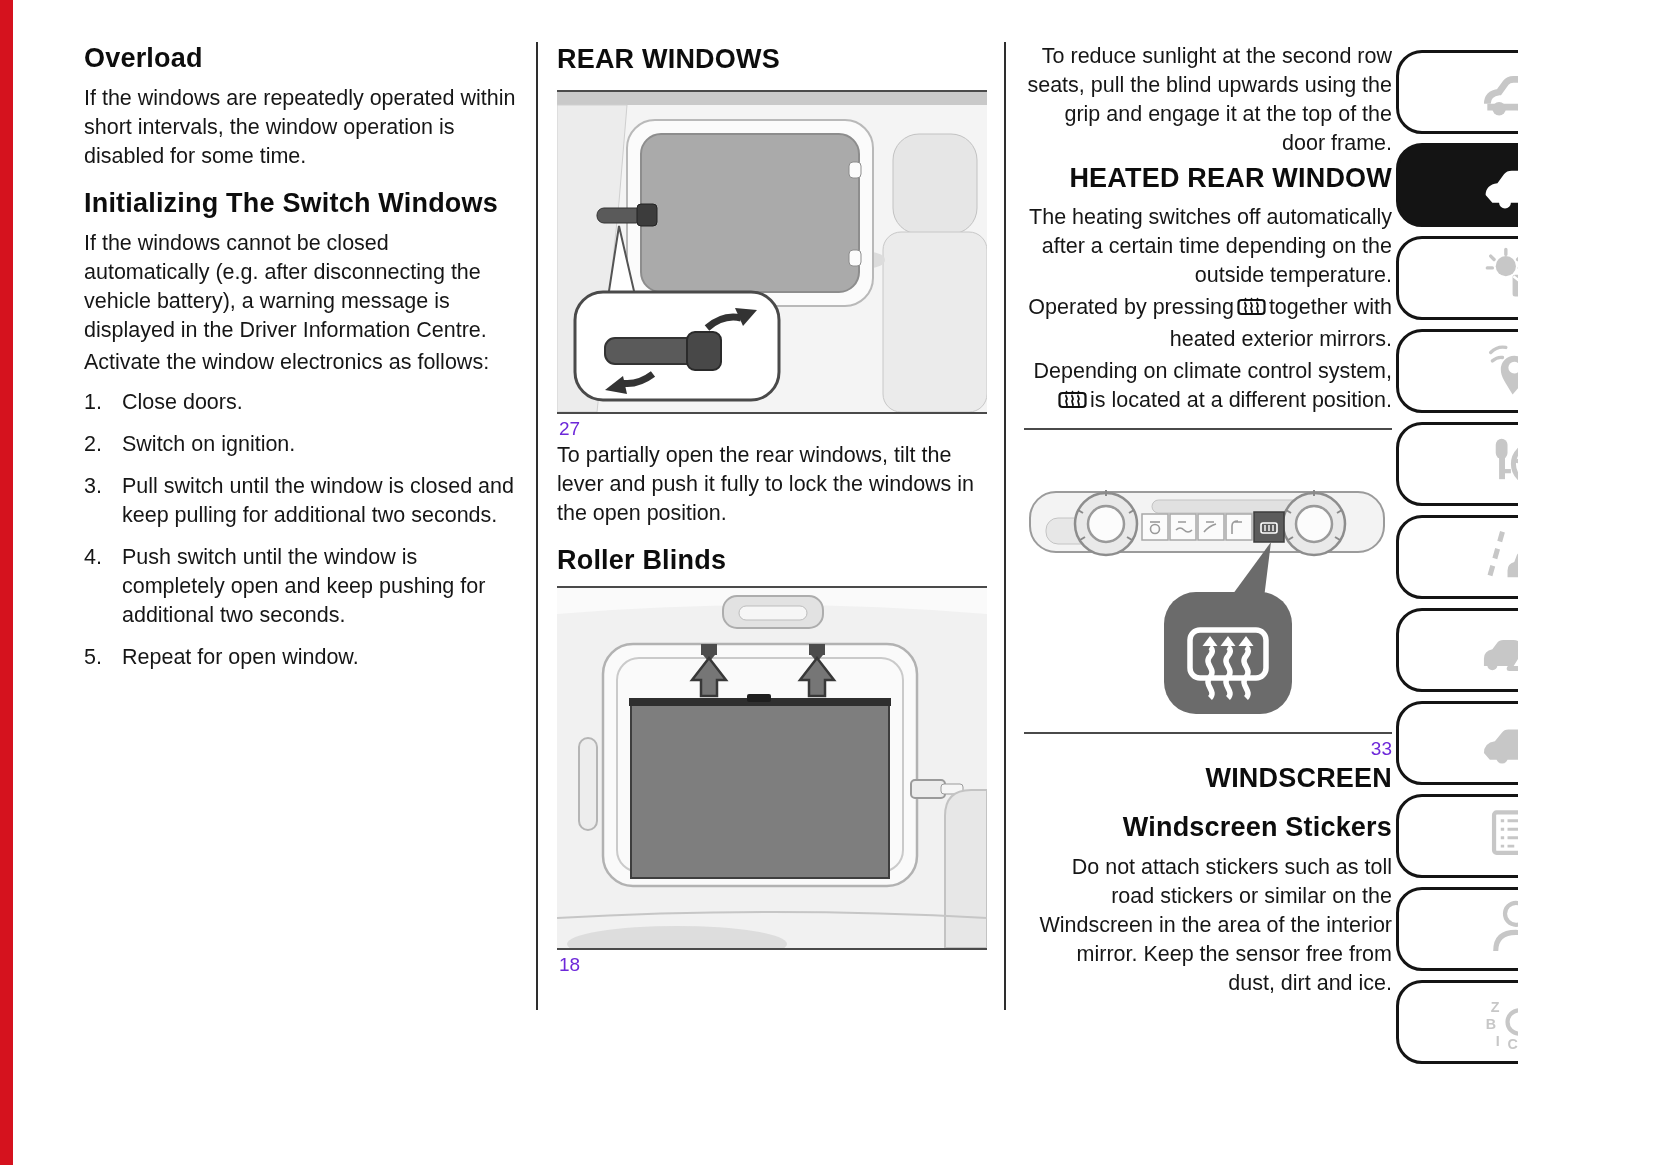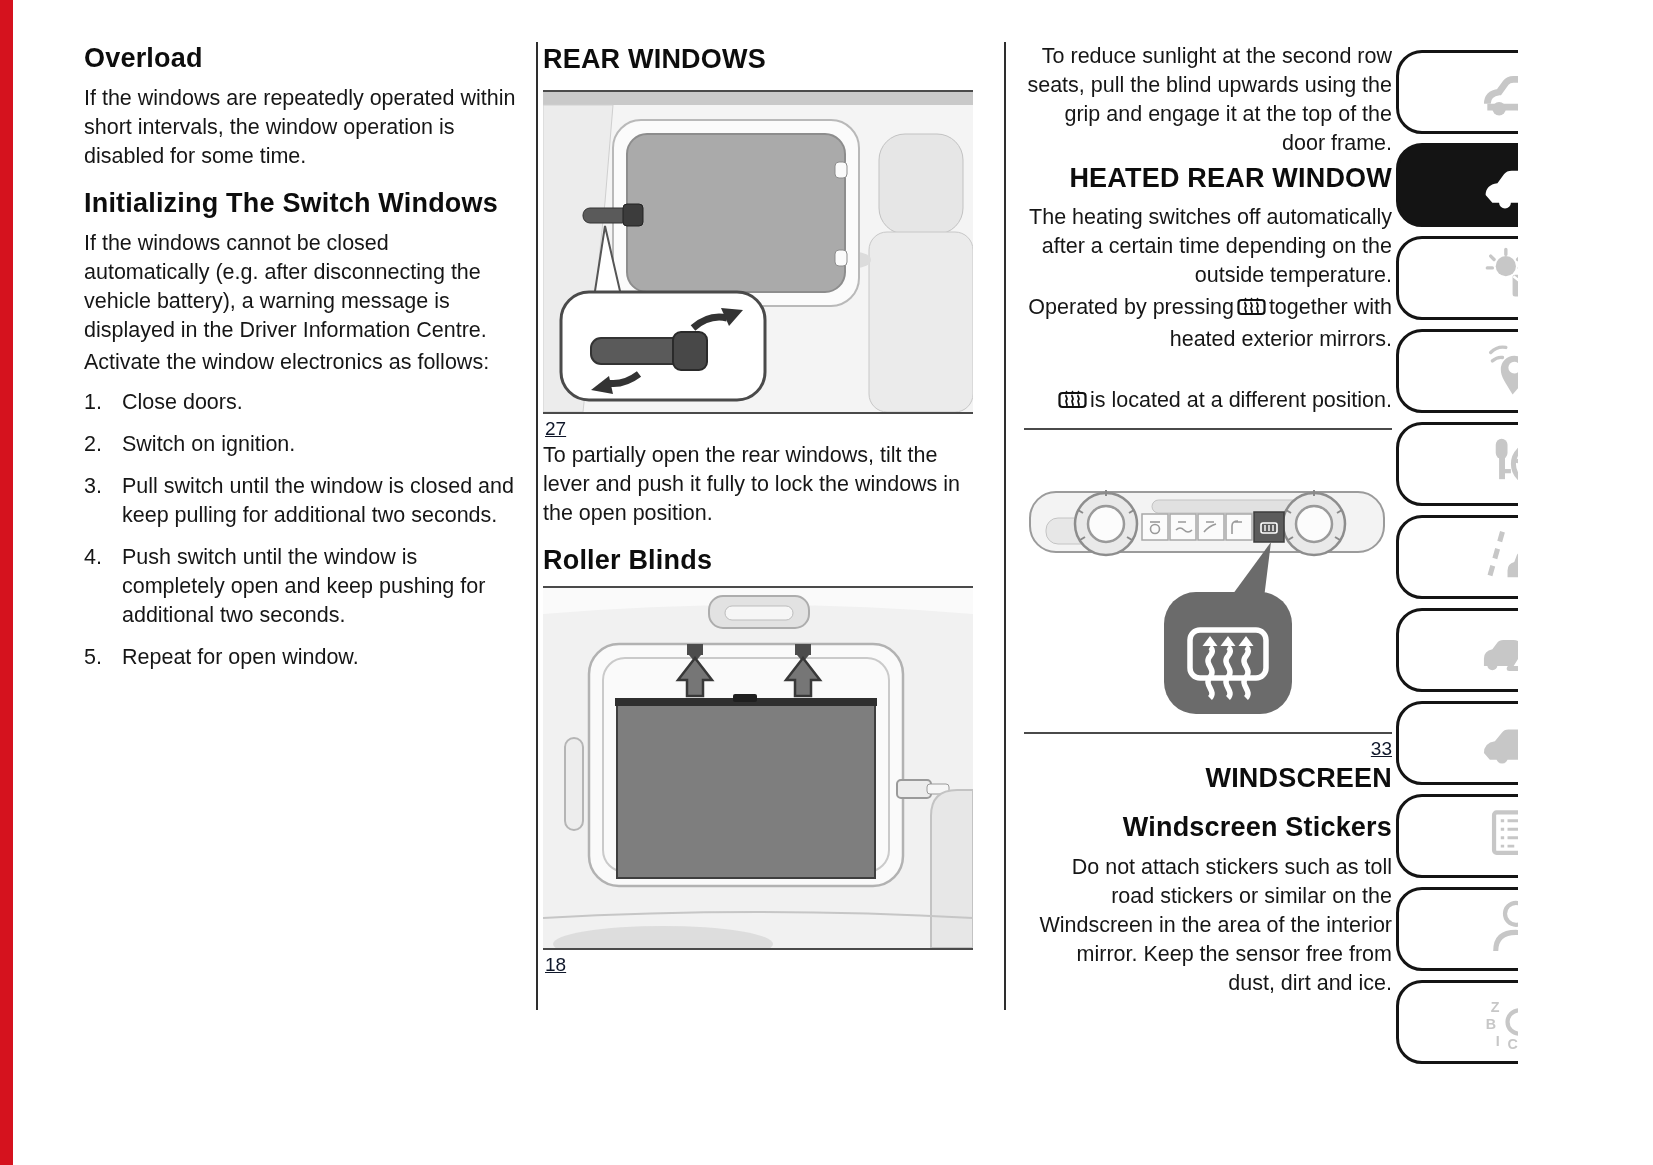--- a/index.html
+++ b/index.html
@@ -4,38 +4,38 @@
 <style>
   html,body{margin:0;padding:0;background:#fff;}
   .page{position:relative;width:1518px;height:1165px;background:#fff;overflow:hidden;
         font-family:"Liberation Sans","DejaVu Sans",sans-serif;color:#161616;}
   .red-edge{position:absolute;left:0;top:0;width:13px;height:1165px;background:#d5121e;}
   .vsep{position:absolute;top:42px;height:968px;width:2px;background:#2e2e2e;}
   .vsep.s1{left:536px;} .vsep.s2{left:1004px;}
 
   .col{position:absolute;top:42px;}
   .col-left{left:84px;width:432px;}
-  .col-mid{left:543px;width:430px;}
+  .col-mid{left:557px;width:430px;}
   .col-right{left:1024px;width:368px;text-align:right;}
 
   .col h2{font-size:27px;line-height:34px;font-weight:800;margin:0 0 8px 0;color:#0d0d0d;letter-spacing:.2px;}
   .col h3{font-size:27px;line-height:33px;font-weight:800;margin:16px 0 9px 0;color:#0d0d0d;letter-spacing:.2px;}
   .col h3.first,.col h2.first{margin-top:0;}
   .col p{font-size:21.5px;line-height:29px;margin:0 0 3px 0;}
 
   .steps{margin-top:11px;}
   .step{display:flex;margin-bottom:13px;}
   .step-num{width:38px;flex:none;font-size:21.5px;line-height:29px;}
   .step-text{font-size:21.5px;line-height:29px;}
 
   figure{margin:0;}
   .fig{margin-top:14px;}
   .fig-rule{height:2px;background:#4a4a4a;}
   .fig svg{display:block;background:#fff;}
-  figcaption{font-size:19px;line-height:24px;color:#0f172a;margin:3px 0 0 2px;text-decoration:underline;}
+  figcaption{font-size:19px;line-height:24px;color:#6d28d9;margin:3px 0 0 2px;}
   .fig.f28{margin-top:6px;}
   .fig.f29{margin-top:10px;}
   .after-fig{margin-top:22px;}
 
   .windscreen{margin-top:52px;}
 
   .inline-icon{display:inline-block;vertical-align:-3px;margin:0 3px;}
 
   .sidebar{position:absolute;left:1396px;top:50px;display:flex;flex-direction:column;gap:9px;}
   .tab{width:292px;height:84px;box-sizing:border-box;border:3px solid #141414;border-radius:26px;
@@ -158,21 +158,21 @@
     <p>The heating switches off automatically after a certain time depending on the outside temperature.</p>
     <p><span>Operated by pressing</span><span class="inline-icon"><svg width="29" height="21" viewBox="0 0 29 21">
             <rect x="1.5" y="4" width="26" height="14" rx="3" fill="none" stroke="#111" stroke-width="2.2"></rect>
             <path d="M8.5 17 c2,-2 -2,-4 0,-6 c2,-2 -2,-4 0,-5" fill="none" stroke="#111" stroke-width="1.8"></path>
             <path d="M8.5 1.5 l-2.6 3.4 h5.2 z" fill="#111"></path>
             <path d="M14.5 17 c2,-2 -2,-4 0,-6 c2,-2 -2,-4 0,-5" fill="none" stroke="#111" stroke-width="1.8"></path>
             <path d="M14.5 1.5 l-2.6 3.4 h5.2 z" fill="#111"></path>
             <path d="M20.5 17 c2,-2 -2,-4 0,-6 c2,-2 -2,-4 0,-5" fill="none" stroke="#111" stroke-width="1.8"></path>
             <path d="M20.5 1.5 l-2.6 3.4 h5.2 z" fill="#111"></path>
           </svg></span><span>together with heated exterior mirrors.</span></p>
-    <p><br><span class="inline-icon"><svg width="29" height="21" viewBox="0 0 29 21">
+    <p><span>Depending on climate control system,</span><br><span class="inline-icon"><svg width="29" height="21" viewBox="0 0 29 21">
             <rect x="1.5" y="4" width="26" height="14" rx="3" fill="none" stroke="#111" stroke-width="2.2"></rect>
             <path d="M8.5 17 c2,-2 -2,-4 0,-6 c2,-2 -2,-4 0,-5" fill="none" stroke="#111" stroke-width="1.8"></path>
             <path d="M8.5 1.5 l-2.6 3.4 h5.2 z" fill="#111"></path>
             <path d="M14.5 17 c2,-2 -2,-4 0,-6 c2,-2 -2,-4 0,-5" fill="none" stroke="#111" stroke-width="1.8"></path>
             <path d="M14.5 1.5 l-2.6 3.4 h5.2 z" fill="#111"></path>
             <path d="M20.5 17 c2,-2 -2,-4 0,-6 c2,-2 -2,-4 0,-5" fill="none" stroke="#111" stroke-width="1.8"></path>
             <path d="M20.5 1.5 l-2.6 3.4 h5.2 z" fill="#111"></path>
           </svg></span><span>is located at a different position.</span></p>
 
     <figure class="fig f29">

